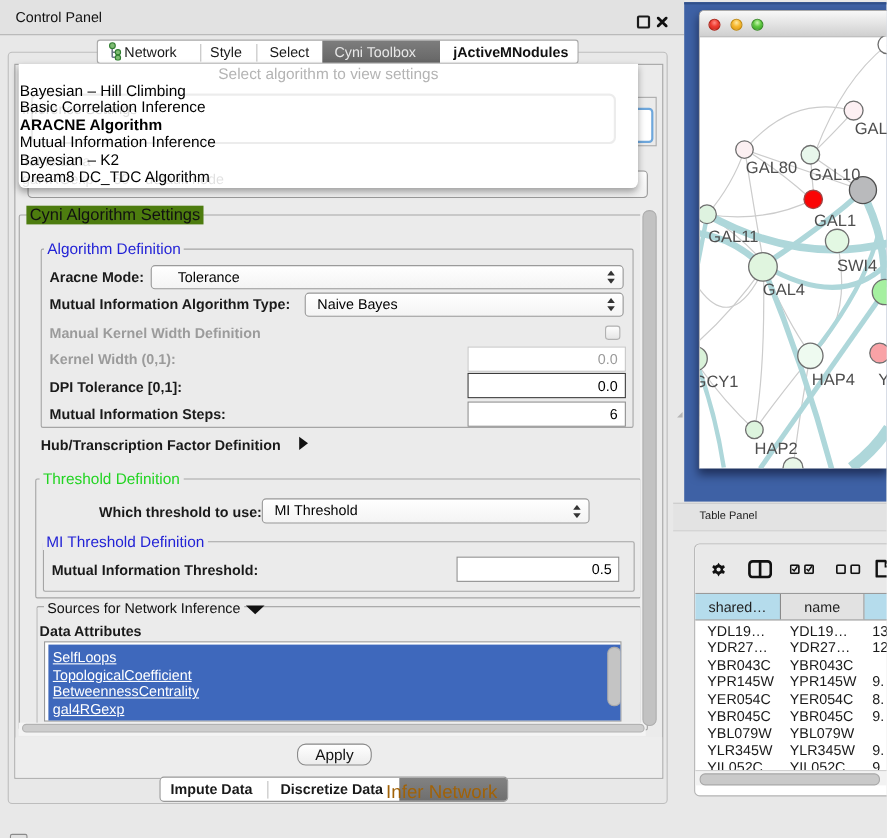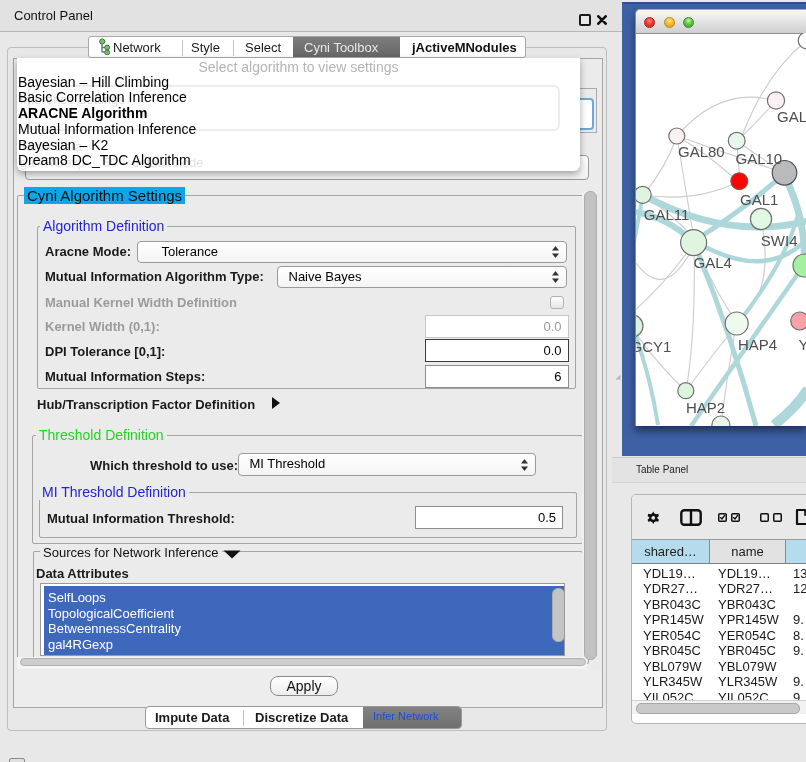--- a/index.html
+++ b/index.html
@@ -172,21 +172,21 @@
 <div class="abs" style="left:304px;top:40px;font-size:13px;color:#e8e8e8;text-align:right;">Cyni Toolbox</div>
 <div class="abs" style="left:412px;top:40px;font-size:13px;color:#111;font-weight:bold;">jActiveMNodules</div>
 
 <div class="abs" style="left:13px;top:58px;width:590px;height:650px;background:#ebebeb;border:1px solid #a6a6a6;box-sizing:border-box;"></div>
 
 <div class="abs" style="left:20px;top:88px;width:575px;height:43px;border:1px solid #aaa;"></div>
 <div class="abs" style="left:568px;top:98px;width:22px;height:28px;background:#fff;border:2px solid #6ea7dc;border-radius:4px;"></div>
 <div class="abs" style="left:25px;top:155px;width:562px;height:23px;background:linear-gradient(#ffffff,#f0f0f0);border:1px solid #9a9a9a;border-radius:4px;"></div>
 
 <div class="gbox" style="left:17px;top:195px;width:570px;height:467px;border-color:#a5a5a5;"></div>
-<div class="abs" style="left:24px;top:186.5px;background:#0ea5e9;padding:0 3px;font-size:15px;color:#111;">Cyni Algorithm Settings</div>
+<div class="abs" style="left:24px;top:186.5px;background:#4d7c0f;padding:0 3px;font-size:15px;color:#111;">Cyni Algorithm Settings</div>
 
 <div class="gbox" style="left:36.5px;top:226px;width:537px;height:161px;"></div>
 <div class="abs" style="left:40px;top:218px;background:#ebebeb;padding:0 3px;font-size:14px;color:#2323d6;">Algorithm Definition</div>
 
 <div class="abs b13" style="left:45px;top:244px;text-align:right;">Aracne Mode:</div>
 <div class="combo" style="left:136.5px;top:241px;width:428px;height:20px;">
   <span class="ct" style="left:24px;">Tolerance</span>
   <svg class="stepper" viewBox="0 0 7 12">
       <path d="M3.5 0 L7 4.5 L0 4.5 Z" fill="#333"></path>
       <path d="M3.5 12 L7 7.5 L0 7.5 Z" fill="#333"></path>
@@ -245,21 +245,21 @@
   </div>
 
 <div class="gbox" style="left:33px;top:551px;width:548px;height:112px;border-bottom:none;"></div>
 <div class="abs" style="left:40px;top:545px;background:#ebebeb;padding:0 3px;font-size:13px;color:#111;">Sources for Network Inference</div>
 <svg class="abs" style="left:223px;top:550px;" width="18" height="9" viewBox="0 0 18 9">
     <path d="M0.5 0.5 L17.5 0.5 L9 8.5 Z" fill="#111"></path>
   </svg>
 <div class="abs b13" style="left:36px;top:566px;">Data Attributes</div>
 
 <div class="abs" style="left:40px;top:583px;width:525px;height:73px;background:#fff;border:1px solid #9a9a9a;box-sizing:border-box;overflow:hidden;">
-  <div class="abs" style="left:3px;top:2px;width:579px;height:71px;background:#3e68bc;color:#fff;font-size:13px;line-height:15.7px;padding:4px 0 0 4px;box-sizing:border-box;">SelfLoops<br>TopologicalCoefficient<br>BetweennessCentrality<br>gal4RGexp</div>
+  <div class="abs" style="left:3px;top:2px;width:579px;height:71px;background:#3e68bc;color:#fff;font-size:13px;line-height:15.7px;padding:4px 0 0 4px;box-sizing:border-box;text-decoration:underline;">SelfLoops<br>TopologicalCoefficient<br>BetweennessCentrality<br>gal4RGexp</div>
   <div class="abs" style="left:511px;top:4px;width:11px;height:52px;background:#c4c4c4;border:1px solid #ababab;border-radius:6px;"></div>
 </div>
 
 <div class="abs" style="left:17px;top:657px;width:570px;height:12px;background:#f4f4f4;">
   <div class="abs" style="left:3px;top:1px;width:564px;height:6px;background:#cdcdcd;border:1px solid #b2b2b2;border-radius:4.5px;"></div>
 </div>
 <div class="abs" style="left:14px;top:669.5px;width:588px;height:1px;background:#a5a5a5;"></div>
 
 <div class="abs" style="left:582px;top:191px;width:15px;height:467px;background:#f0f0f0;">
   <div class="abs" style="left:1.5px;top:0;width:11px;height:467px;background:#c2c2c2;border:1px solid #adadad;border-radius:6px;"></div>
@@ -275,15 +275,15 @@
 <div class="abs" style="left:20px;top:155px;font-size:13px;color:rgba(0,0,0,0.12);">gal4RGexp&nbsp;&nbsp;&nbsp;&nbsp;&nbsp;50&nbsp;&nbsp;&nbsp;&nbsp;default node</div>
 <div class="abs" style="left:17px;top:59px;width:563px;text-align:center;font-size:14px;color:#b4b4b4;">Select algorithm to view settings</div>
 <div class="abs" style="left:18px;top:74.5px;font-size:14px;color:#000;line-height:15.8px;">Bayesian – Hill Climbing<br>Basic Correlation Inference<br><b>ARACNE Algorithm</b><br>Mutual Information Inference<br>Bayesian – K2<br>Dream8 DC_TDC Algorithm</div>
 
 <div class="abs" style="left:144.5px;top:706px;width:317px;height:23px;background:#fff;border:1px solid #999;border-radius:4px;box-sizing:border-box;overflow:hidden;">
   <div class="abs" style="left:97px;top:3px;width:1px;height:16px;background:#c0c0c0;"></div>
   <div class="abs" style="left:217px;top:0;width:100px;height:23px;background:linear-gradient(#828282,#6d6d6d);"></div>
 </div>
 <div class="abs b13" style="left:155px;top:710px;">Impute Data</div>
 <div class="abs b13" style="left:255px;top:710px;">Discretize Data</div>
-<div class="abs" style="left:373px;top:710px;font-size:11px;color:#1d4ed8;">Infer Network</div>
+<div class="abs" style="left:351px;top:710px;font-size:17px;color:#a16207;">Infer Network</div>
 
 <div class="abs" style="left:9px;top:757.5px;width:14px;height:12px;background:#e0e0e0;border:1.5px solid #8a8a8a;border-radius:2px;"></div>
 
 </body></html>

